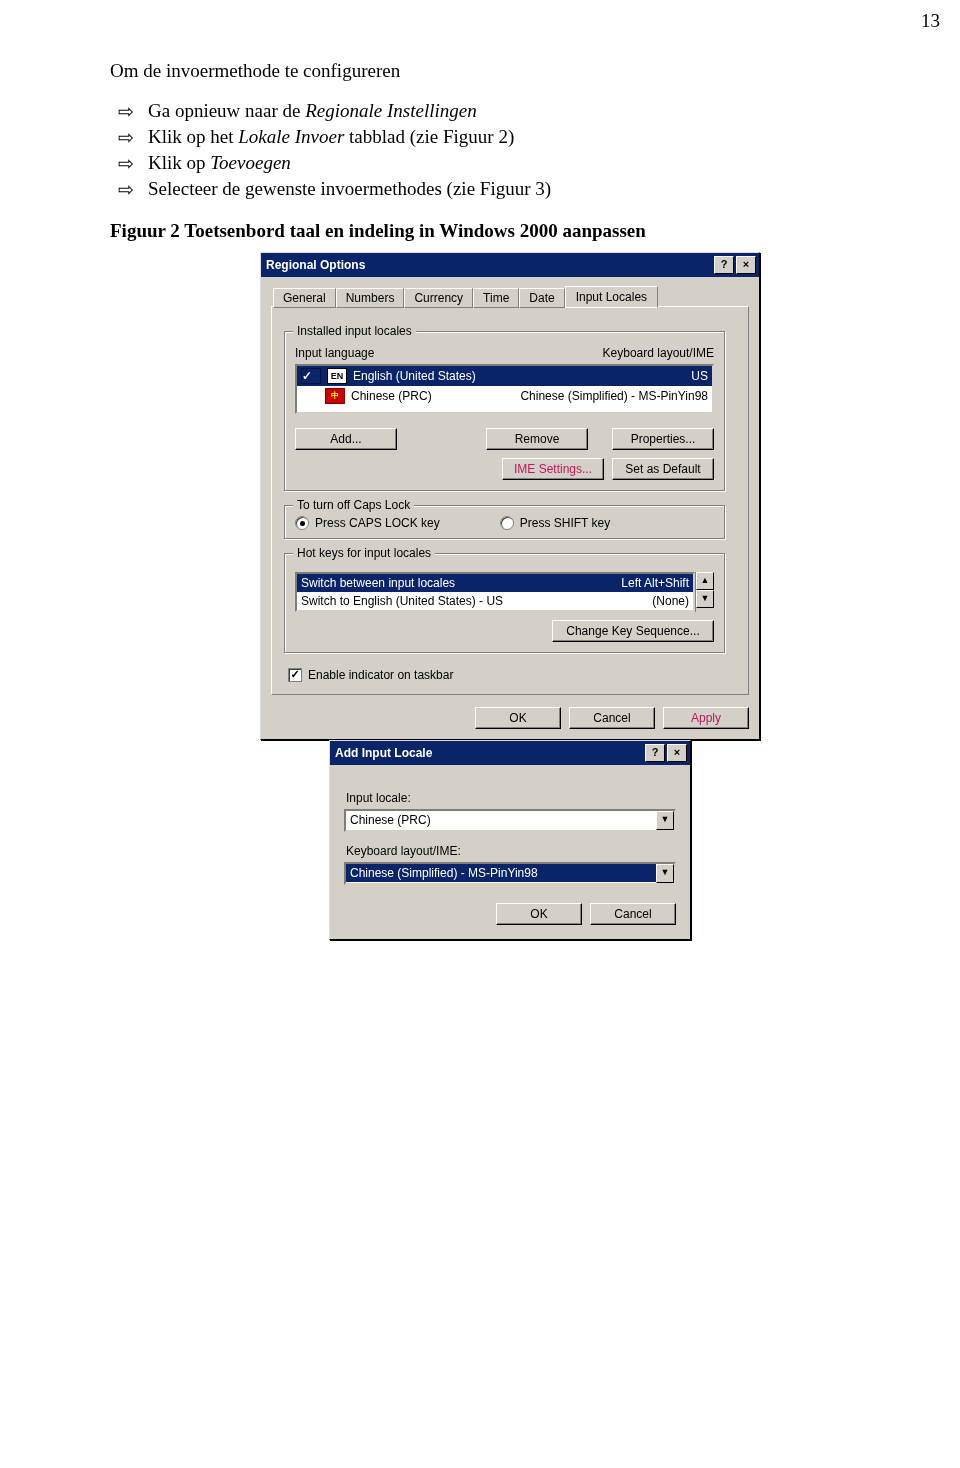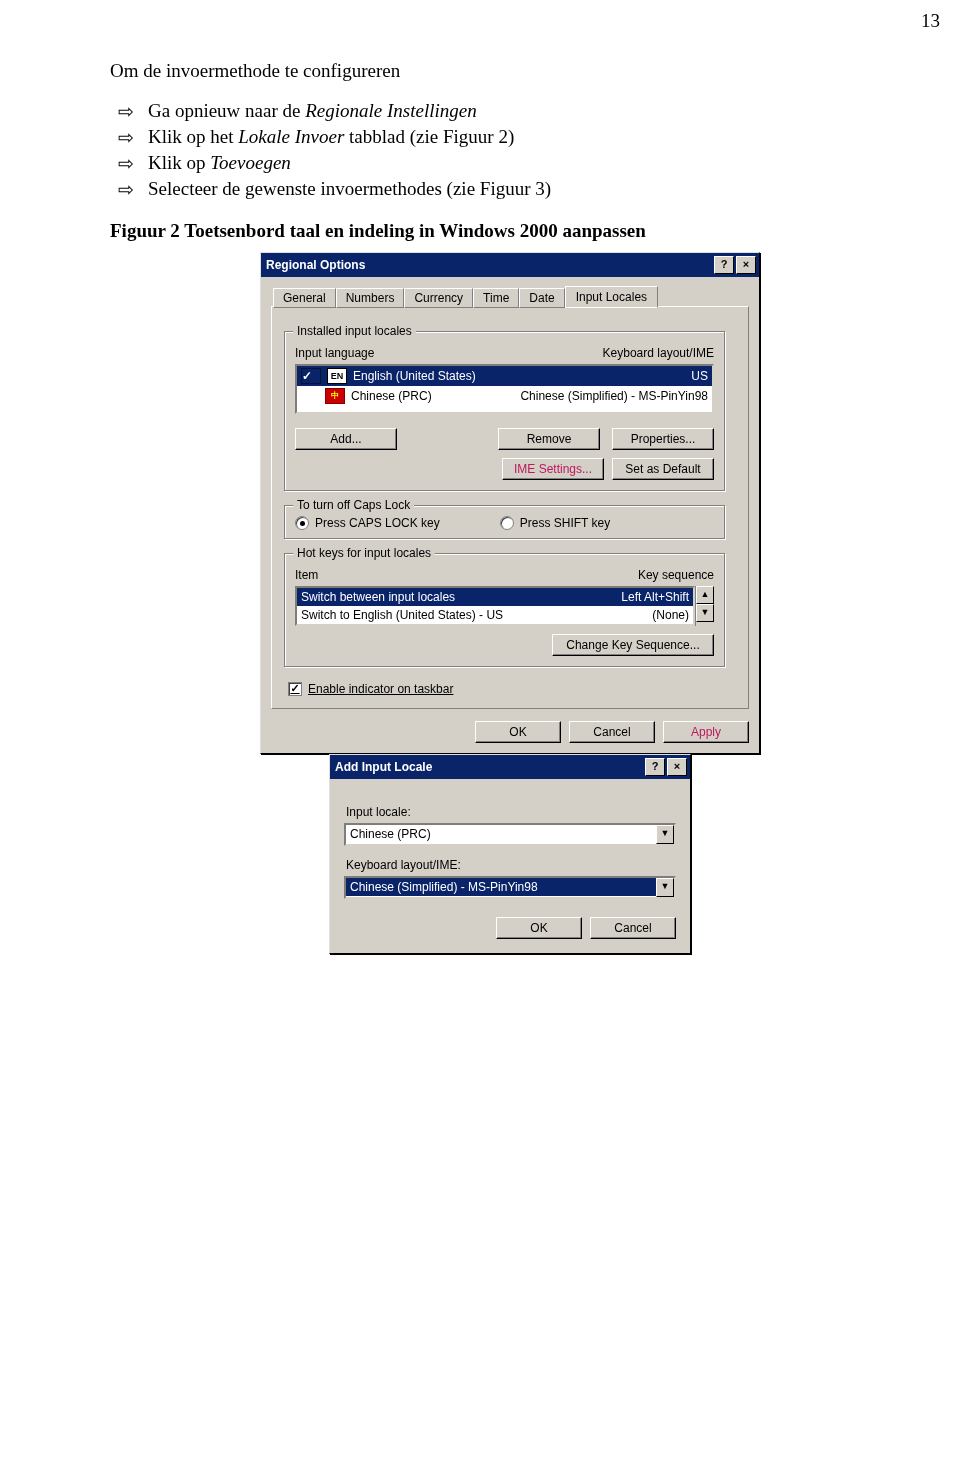--- a/index.html
+++ b/index.html
@@ -294,21 +294,21 @@
                 <span style="width:18px;height:14px;display:inline-block"></span>
                 <span class="badge flag">中</span>
                 <span class="liflex">Chinese (PRC)</span>
                 <span>Chinese (Simplified) - MS-PinYin98</span>
               </div>
             </div>
             <div class="btnrow split" style="margin-top:14px;">
               <div style="display:flex;gap:8px;">
                 <div class="btn">Add...</div>
               </div>
-              <div style="display:flex;gap:12px;">
+              <div style="display:flex;gap:24px;">
                 <div class="btn">Remove</div>
                 <div class="btn">Properties...</div>
               </div>
             </div>
             <div class="btnrow" style="margin-top:8px;">
               <div class="btn disabled">IME Settings...</div>
               <div class="btn">Set as Default</div>
             </div>
           </div>
 
@@ -321,24 +321,20 @@
               </label>
               <label class="radio">
                 <span class="rdot"></span>
                 <span>Press SHIFT key</span>
               </label>
             </div>
           </div>
 
           <div class="group">
             <div class="glegend">Hot keys for input locales</div>
-            <div class="row">
-              <span>Item</span>
-              <span>Key sequence</span>
-            </div>
             <div class="hotwrap" style="margin-top:4px;">
               <div class="hotlist">
                 <div class="hr sel">
                   <span>Switch between input locales</span>
                   <span>Left Alt+Shift</span>
                 </div>
                 <div class="hr">
                   <span>Switch to English (United States) - US</span>
                   <span>(None)</span>
                 </div>
@@ -346,21 +342,21 @@
               <div class="scrollbtns">
                 <div class="sb">▲</div>
                 <div class="sb">▼</div>
               </div>
             </div>
             <div class="btnrow">
               <div class="btn" style="min-width:160px">Change Key Sequence...</div>
             </div>
           </div>
 
-          <label class="check" style="margin-left:4px;text-decoration:underline;">
+          <label class="check" style="margin-left:4px;">
             <span class="cbox on"></span>
             <span>Enable indicator on taskbar</span>
           </label>
 
         </div>
         <div class="btnrow" style="margin-top:12px;">
           <div class="btn small">OK</div>
           <div class="btn small">Cancel</div>
           <div class="btn small disabled">Apply</div>
         </div>

